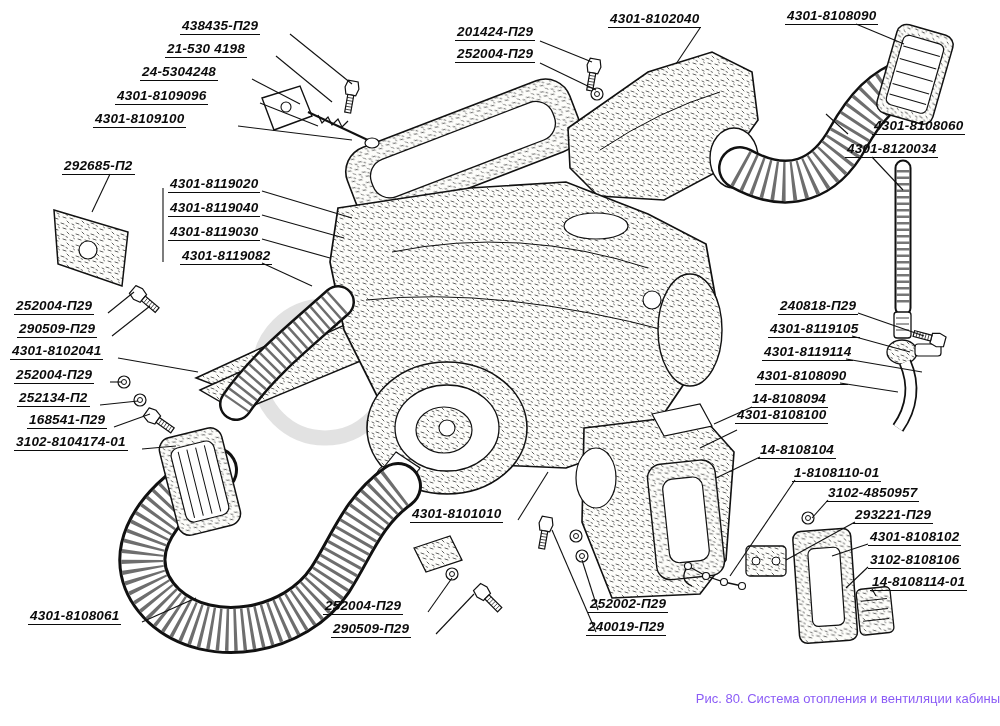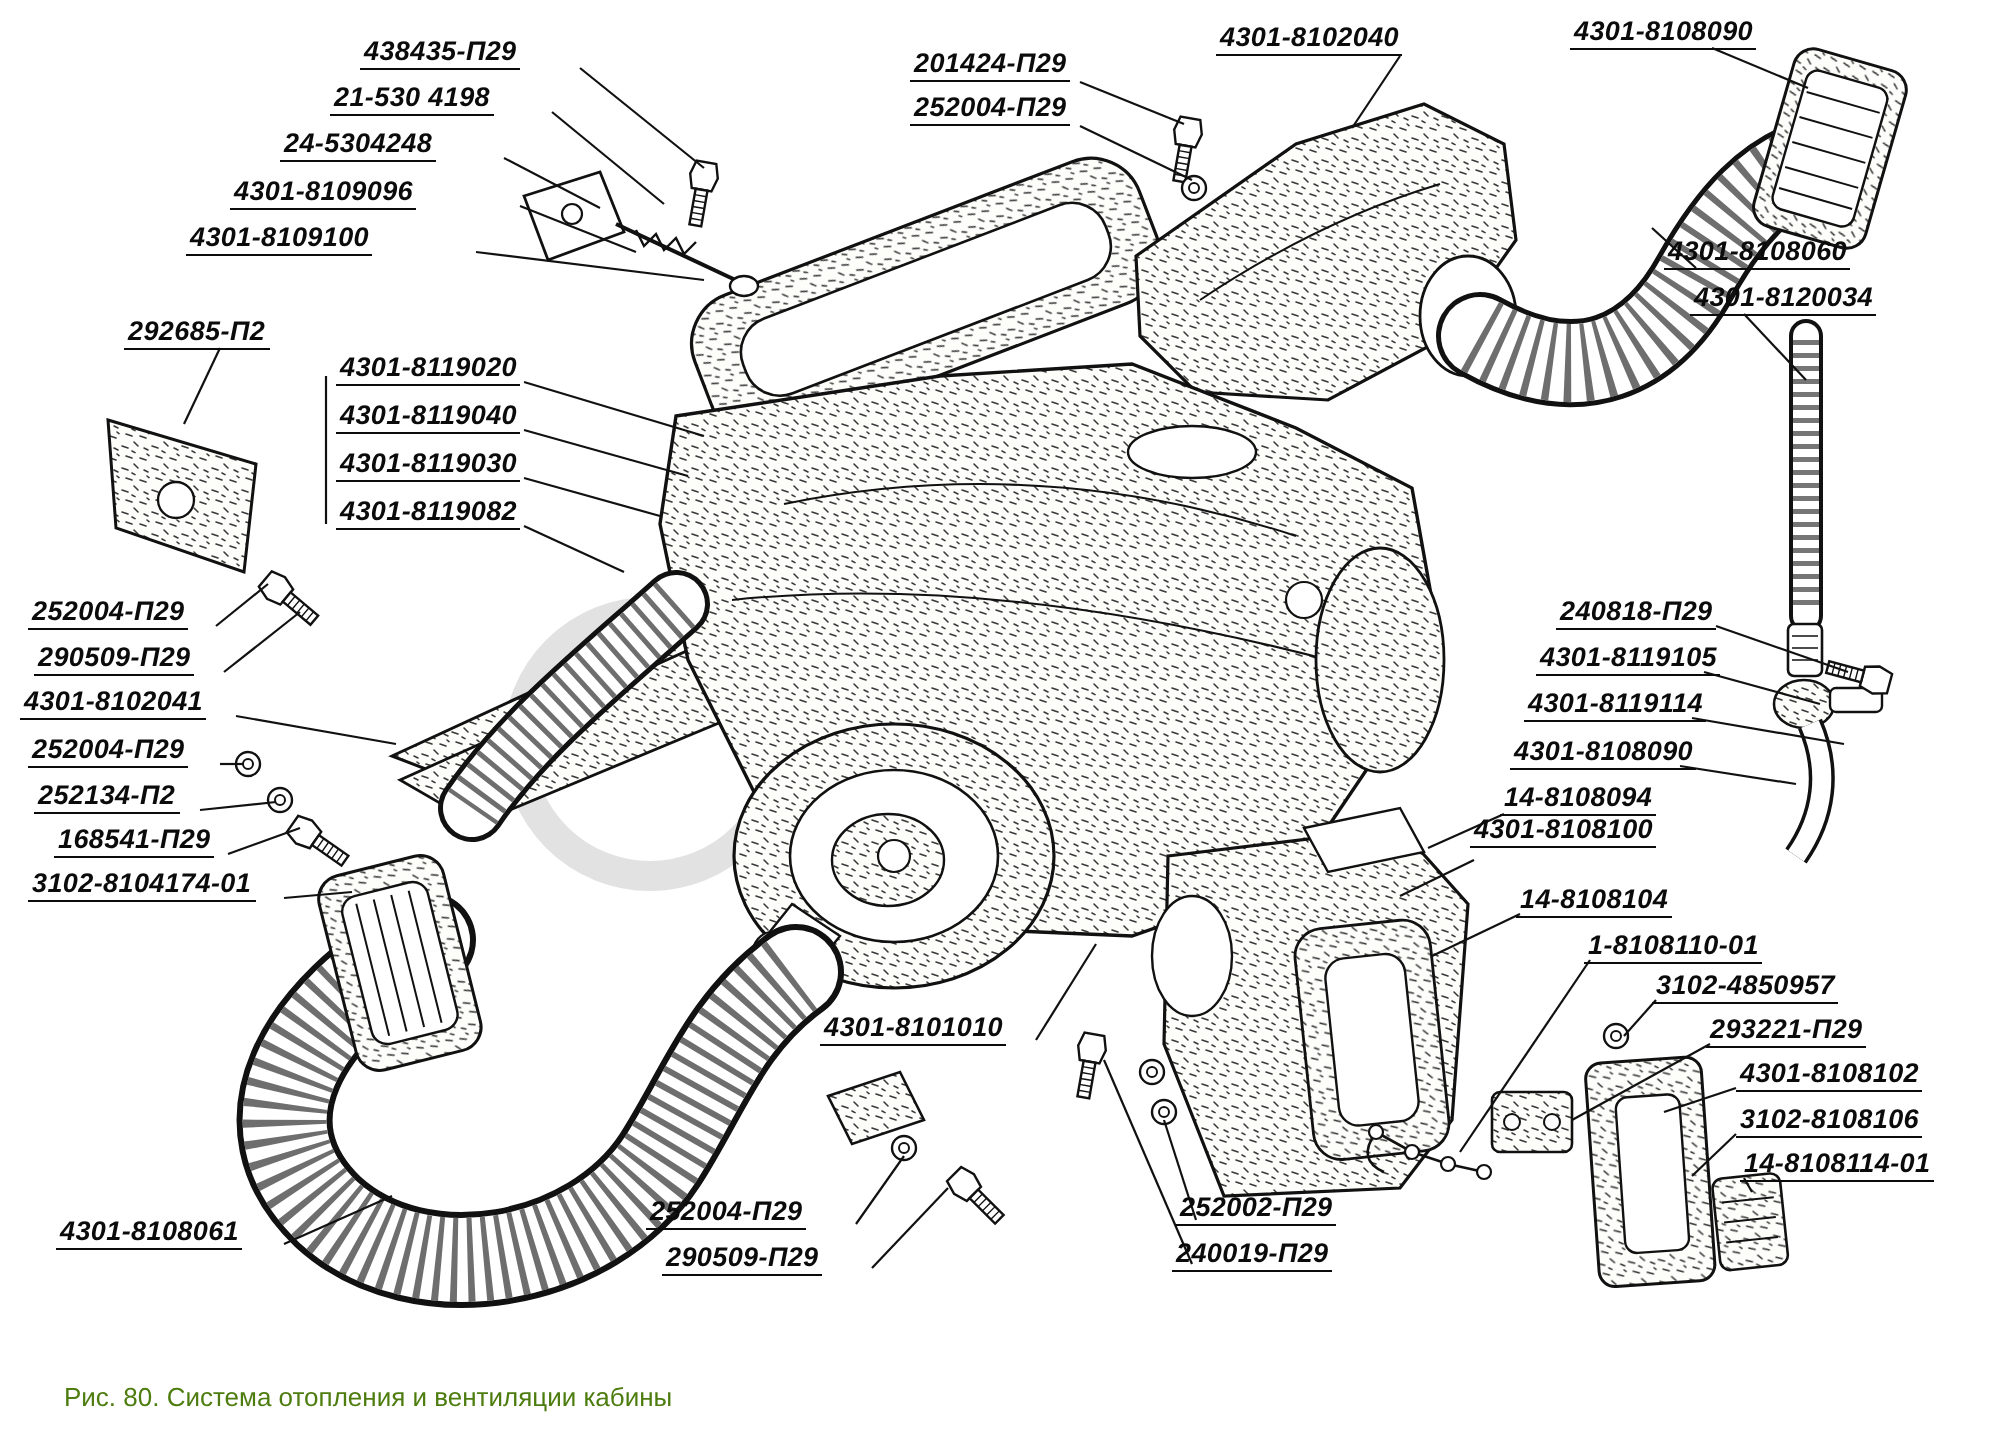--- a/index.html
+++ b/index.html
@@ -9,22 +9,22 @@
     font-family:"Liberation Sans", sans-serif;
   }
   .drawing { position:absolute; left:0; top:0; width:1000px; height:726px; }
   .lbl {
     position:absolute; white-space:nowrap;
     font:italic 700 13.5px "Liberation Sans", sans-serif;
     color:#0b0b0b; letter-spacing:.2px;
     border-bottom:1.6px solid #0b0b0b; padding:0 2px 1px 2px;
   }
   .caption {
-    position:absolute; left:0; right:0; top:691px; text-align:left;
-    font:13px "Liberation Sans", sans-serif; color:#4d7c0f;padding-left:32px;
+    position:absolute; left:0; right:0; top:691px; text-align:right;
+    font:13px "Liberation Sans", sans-serif; color:#8b5cf6;
   }
 </style>
 </head>
 <body>
 
 <div class="page">
 
 <svg class="drawing" width="1000" height="726" viewBox="0 0 1000 726" xmlns="http://www.w3.org/2000/svg">
   <defs>
     <pattern id="stip" width="15" height="11" patternUnits="userSpaceOnUse">
@@ -251,27 +251,27 @@
 
 <div class="lbl" style="left:180px;top:18px">438435-П29</div>
 <div class="lbl" style="left:165px;top:41px">21-530 4198</div>
 <div class="lbl" style="left:140px;top:64px">24-5304248</div>
 <div class="lbl" style="left:115px;top:88px">4301-8109096</div>
 <div class="lbl" style="left:93px;top:111px">4301-8109100</div>
 <div class="lbl" style="left:455px;top:24px">201424-П29</div>
 <div class="lbl" style="left:455px;top:46px">252004-П29</div>
 <div class="lbl" style="left:608px;top:11px">4301-8102040</div>
 <div class="lbl" style="left:785px;top:8px">4301-8108090</div>
-<div class="lbl" style="left:832px;top:118px">4301-8108060</div>
+<div class="lbl" style="left:872px;top:118px">4301-8108060</div>
 <div class="lbl" style="left:845px;top:141px">4301-8120034</div>
 <div class="lbl" style="left:62px;top:158px">292685-П2</div>
 <div class="lbl" style="left:168px;top:176px">4301-8119020</div>
 <div class="lbl" style="left:168px;top:200px">4301-8119040</div>
 <div class="lbl" style="left:168px;top:224px">4301-8119030</div>
-<div class="lbl" style="left:168px;top:248px">4301-8119082</div>
+<div class="lbl" style="left:180px;top:248px">4301-8119082</div>
 <div class="lbl" style="left:14px;top:298px">252004-П29</div>
 <div class="lbl" style="left:17px;top:321px">290509-П29</div>
 <div class="lbl" style="left:10px;top:343px">4301-8102041</div>
 <div class="lbl" style="left:14px;top:367px">252004-П29</div>
 <div class="lbl" style="left:17px;top:390px">252134-П2</div>
 <div class="lbl" style="left:27px;top:412px">168541-П29</div>
 <div class="lbl" style="left:14px;top:434px">3102-8104174-01</div>
 <div class="lbl" style="left:778px;top:298px">240818-П29</div>
 <div class="lbl" style="left:768px;top:321px">4301-8119105</div>
 <div class="lbl" style="left:762px;top:344px">4301-8119114</div>

